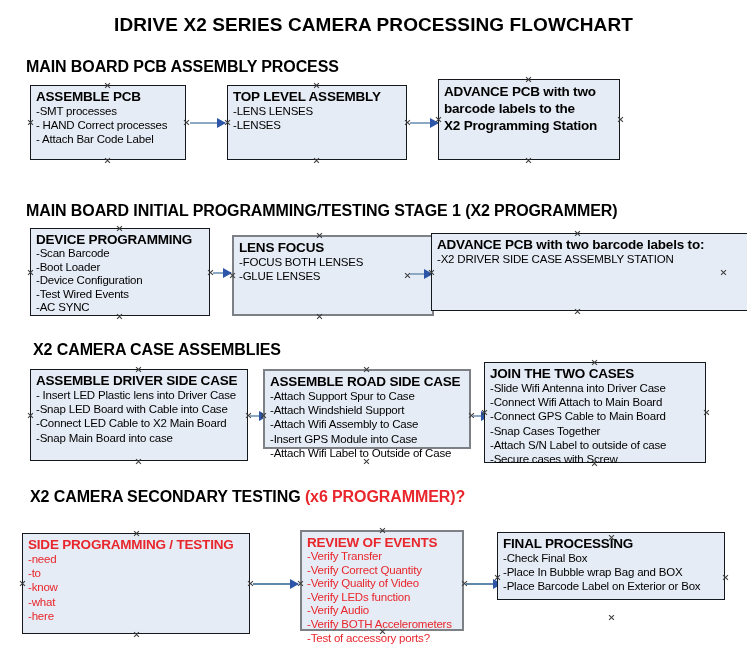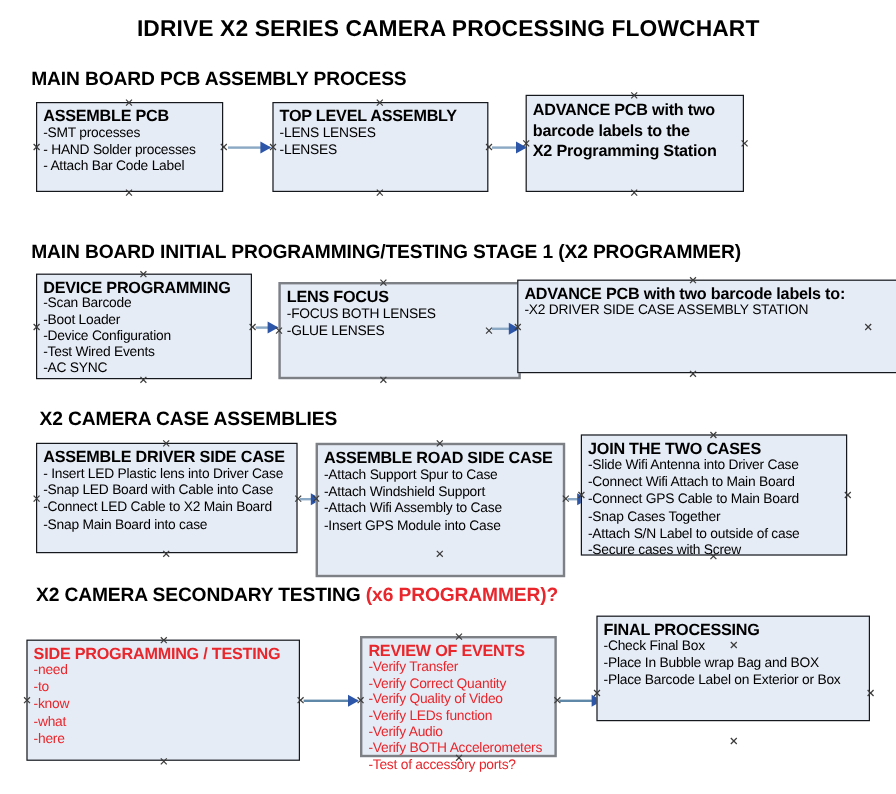--- a/index.html
+++ b/index.html
@@ -127,21 +127,21 @@
 
   <div class="doc-title">IDRIVE X2  SERIES CAMERA PROCESSING FLOWCHART</div>
 
   <div class="section-heading" style="left:26px; top:58px;">
     <span>MAIN BOARD PCB ASSEMBLY PROCESS</span>
   </div>
 
   <div class="pbox" style="left:30px; top:85px; width:156px; height:75px;">
     <div class="ttl">ASSEMBLE PCB</div>
     <div class="li">-SMT processes</div>
-    <div class="li">- HAND Solder processes</div>
+    <div class="li">- HAND Correct processes</div>
     <div class="li">- Attach Bar Code Label</div>
   </div>
   <div class="handle" style="left:104px; top:82px;"></div>
   <div class="handle" style="left:104px; top:157px;"></div>
   <div class="handle" style="left:27px;  top:119px;"></div>
   <div class="handle" style="left:183px; top:119px;"></div>
 
   <div class="arrow" style="left:190px; top:122px; width:35px;">
     <span class="head"></span>
   </div>
@@ -227,26 +227,27 @@
   </div>
   <div class="handle" style="left:135px; top:366px;"></div>
   <div class="handle" style="left:135px; top:458px;"></div>
   <div class="handle" style="left:27px;  top:412px;"></div>
   <div class="handle" style="left:245px; top:412px;"></div>
 
   <div class="arrow" style="left:250px; top:415px; width:17px;">
     <span class="head"></span>
   </div>
 
-  <div class="pbox gray-border" style="left:263px; top:369px; width:208px; height:112px;">
+  <div class="pbox gray-border" style="left:263px; top:369px; width:208px; height:80px;">
     <div class="ttl">ASSEMBLE ROAD SIDE CASE</div>
     <div class="li">-Attach Support Spur to Case</div>
     <div class="li">-Attach Windshield Support</div>
     <div class="li">-Attach Wifi Assembly to Case</div>
     <div class="li">-Insert GPS Module into Case</div>
+    <div class="li">-Attach Wifi Label to Outside of Case</div>
   </div>
   <div class="handle" style="left:363px; top:366px;"></div>
   <div class="handle" style="left:363px; top:458px;"></div>
   <div class="handle" style="left:260px; top:412px;"></div>
   <div class="handle" style="left:468px; top:412px;"></div>
 
   <div class="arrow" style="left:473px; top:415px; width:16px;">
     <span class="head"></span>
   </div>
 
@@ -297,21 +298,21 @@
   </div>
   <div class="handle" style="left:379px; top:527px;"></div>
   <div class="handle" style="left:379px; top:628px;"></div>
   <div class="handle" style="left:297px; top:580px;"></div>
   <div class="handle" style="left:461px; top:580px;"></div>
 
   <div class="arrow dark" style="left:466px; top:583px; width:35px;">
     <span class="head"></span>
   </div>
 
-  <div class="pbox" style="left:497px; top:513px; width:228px; height:88px;">
+  <div class="pbox" style="left:497px; top:532px; width:228px; height:68px;">
     <div class="ttl">FINAL PROCESSING</div>
     <div class="li"> -Check Final Box</div>
     <div class="li">-Place In Bubble wrap Bag and BOX</div>
     <div class="li">-Place Barcode Label on Exterior or Box</div>
   </div>
   <div class="handle" style="left:608px; top:534px;"></div>
   <div class="handle" style="left:608px; top:614px;"></div>
   <div class="handle" style="left:494px; top:574px;"></div>
   <div class="handle" style="left:722px; top:574px;"></div>
 

